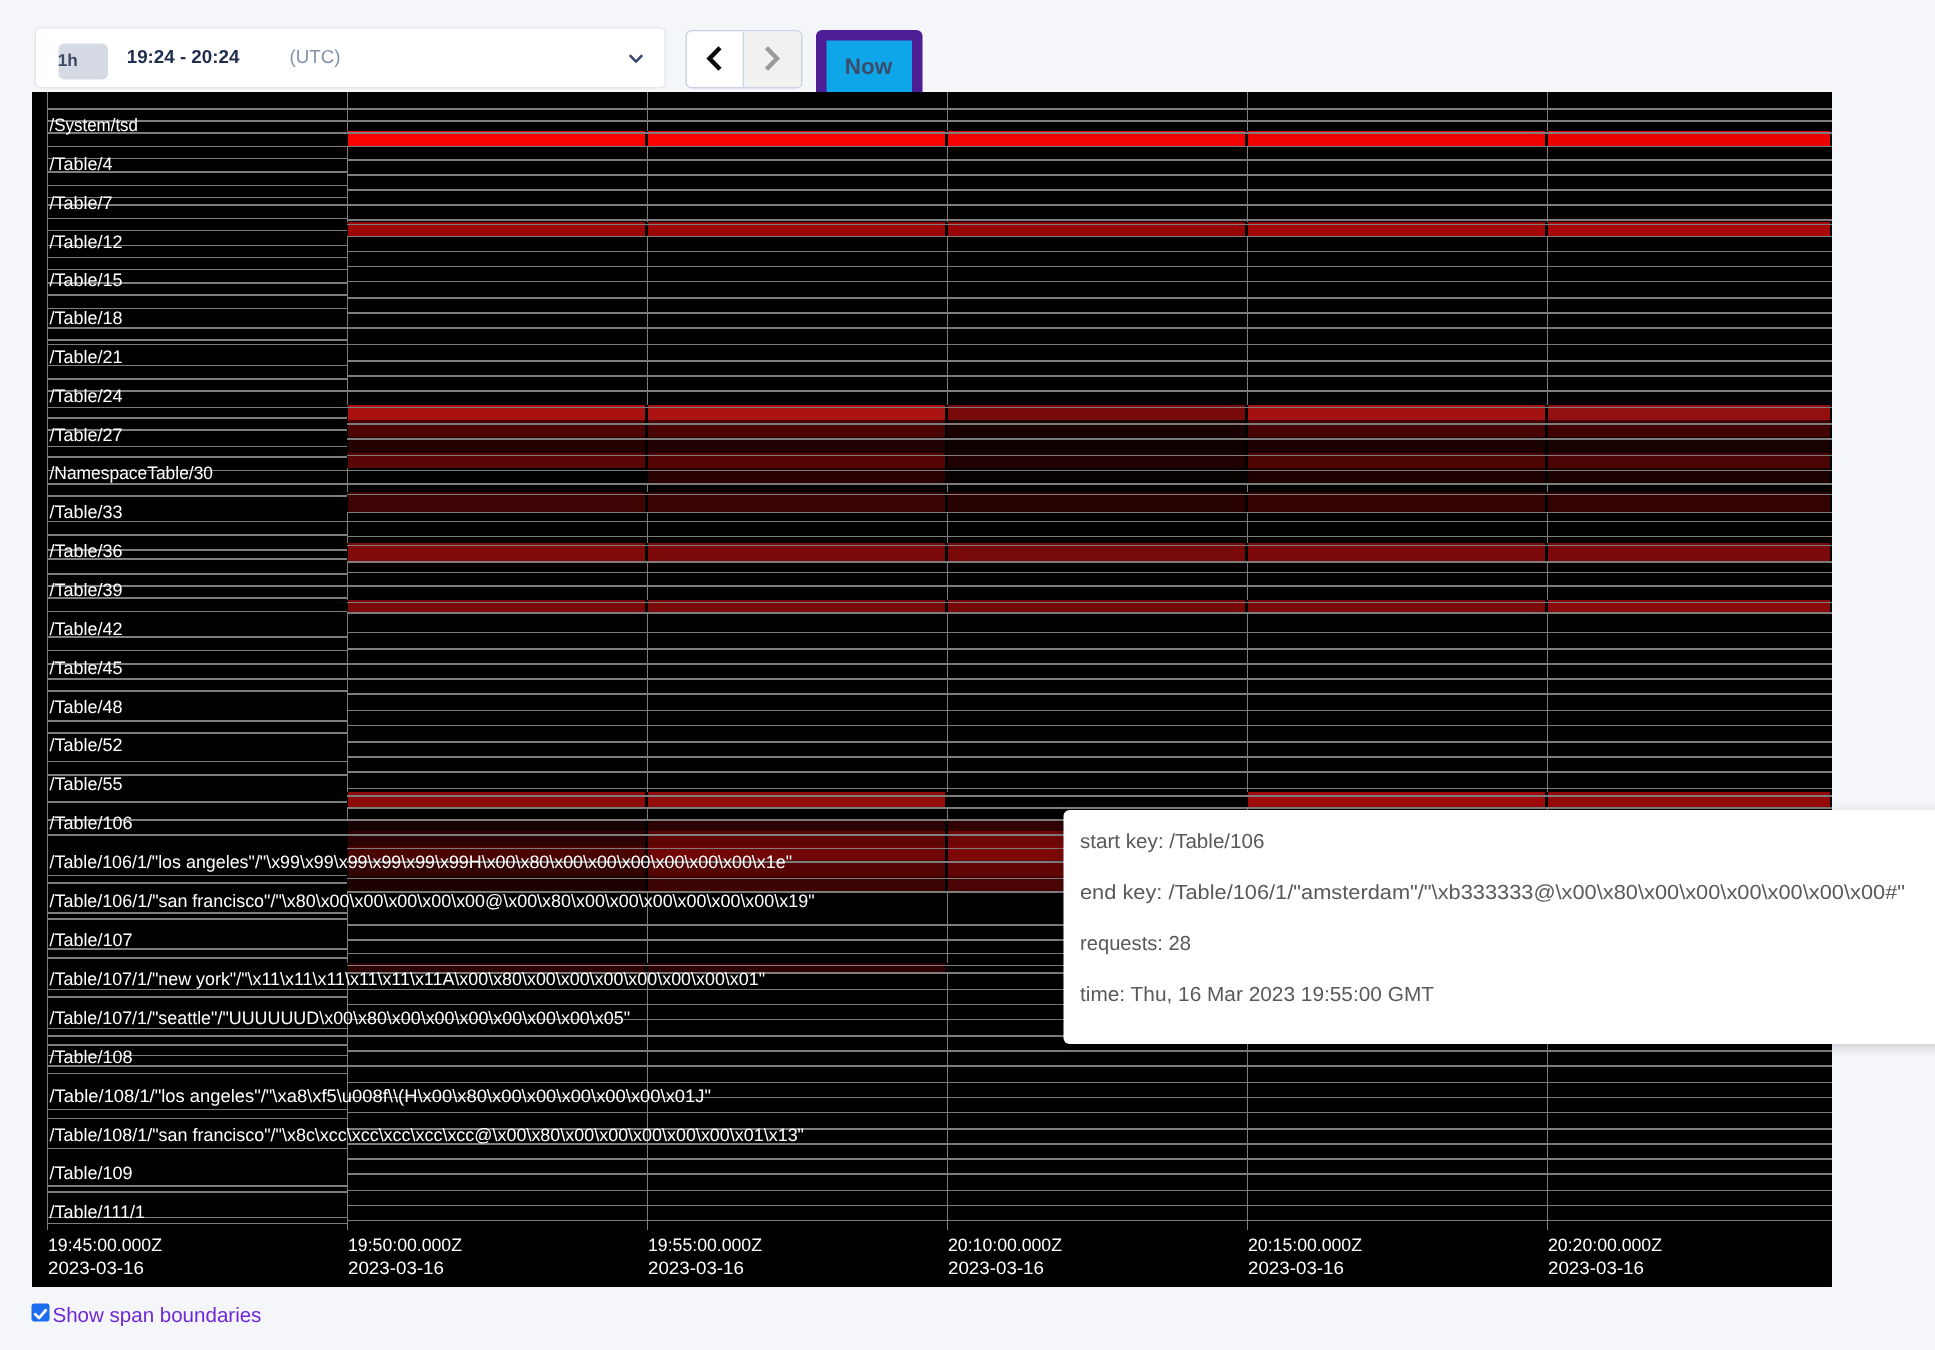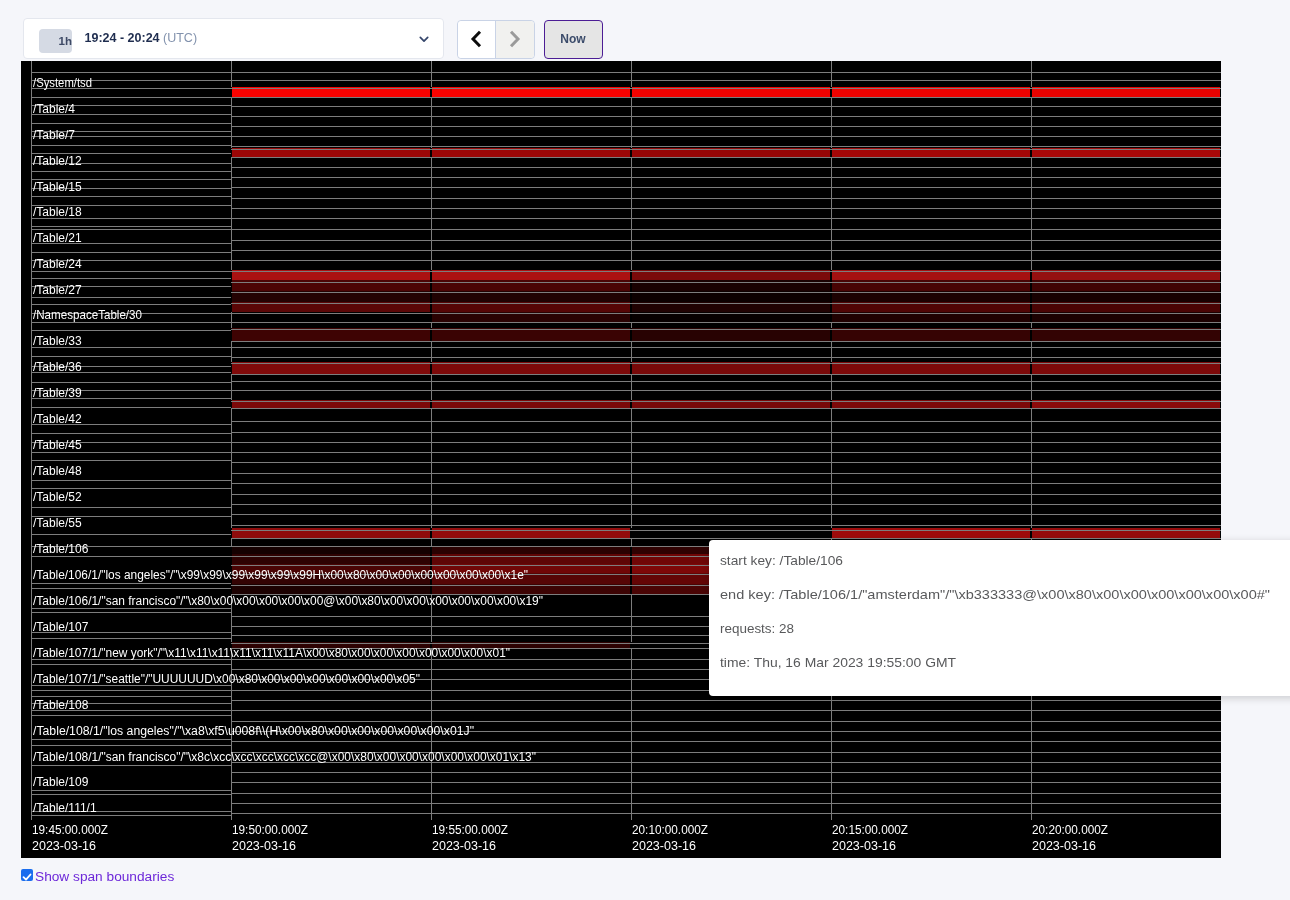--- a/index.html
+++ b/index.html
@@ -1,24 +1,24 @@
 <!DOCTYPE html>
 <html><head><meta charset="utf-8">
 <style>
 html,body{margin:0;padding:0;}
 body{width:1290px;height:900px;background:#f5f6fa;font-family:"Liberation Sans",sans-serif;position:relative;overflow:hidden;}
 .sel{filter:opacity(0.999);position:absolute;left:22.5px;top:18px;width:419px;height:39px;background:#fff;border:1px solid #e4e7ee;border-radius:4px;}
-.badge{position:absolute;left:15px;top:9.5px;width:33.5px;height:24px;background:#d5dae4;border-radius:4px;color:#3e4a66;font-size:11.5px;font-weight:bold;line-height:24px;text-align:right;}
+.badge{position:absolute;left:15px;top:9.5px;width:33.5px;height:24px;background:#d5dae4;border-radius:4px;color:#3e4a66;font-size:11.5px;font-weight:bold;line-height:24px;text-align:left;}
 .trange{position:absolute;left:61px;top:0;height:39px;line-height:39px;font-size:12.5px;color:#1f2d4f;font-weight:bold;white-space:pre;}
-.trange span{color:#8292ad;font-weight:normal;}
+.trange span{color:#8292ad;font-weight:normal;margin-left:30px;}
 .selchev{position:absolute;right:14px;top:17px;}
 .bgroup{position:absolute;left:456.5px;top:20px;width:76.5px;height:36.5px;border:1px solid #c9d3e6;border-radius:4px;background:#fff;display:flex;}
 .bleft{width:38.5px;height:100%;border-right:1px solid #c9d3e6;display:flex;align-items:center;justify-content:center;background:#fff;border-radius:4px 0 0 4px;box-sizing:border-box;}
 .bright{flex:1;display:flex;align-items:center;justify-content:center;background:#f1f1ef;border-radius:0 4px 4px 0;}
-.nowbtn{filter:opacity(0.999);position:absolute;left:543.5px;top:20px;width:57px;height:36.5px;border:1px solid #4c1d95;border-radius:4px;background:#e5e5e5;color:#3c4c6b;font-size:12px;font-weight:bold;text-align:center;line-height:36.5px;}
+.nowbtn{filter:opacity(0.999);position:absolute;left:543.5px;top:20px;width:57px;height:36.5px;border:7px solid #4c1d95;border-radius:4px;background:#0ea5e9;color:#3c4c6b;font-size:15px;font-weight:bold;text-align:center;line-height:36.5px;}
 svg text.lb{font-family:"Liberation Sans",sans-serif;font-size:12px;fill:#fff;}
 svg text.tp{font-family:"Liberation Sans",sans-serif;font-size:13.5px;fill:#58595b;}
 .tip{position:absolute;filter:opacity(0.999);left:709px;top:539.5px;width:660px;height:156.5px;background:#fff;border-radius:4px;box-shadow:0 2px 8px rgba(0,0,0,0.18);}
 .chk{position:absolute;left:21px;top:868.5px;width:12px;height:12px;background:#1a6dee;border-radius:2px;}
 .chklb{position:absolute;filter:opacity(0.999);left:35px;top:868.5px;font-size:13.7px;color:#6d28d9;}
 </style></head>
 <body>
 <div class="sel">
   <div class="badge">1h</div>
   <div class="trange">19:24 - 20:24 <span>(UTC)</span></div>

